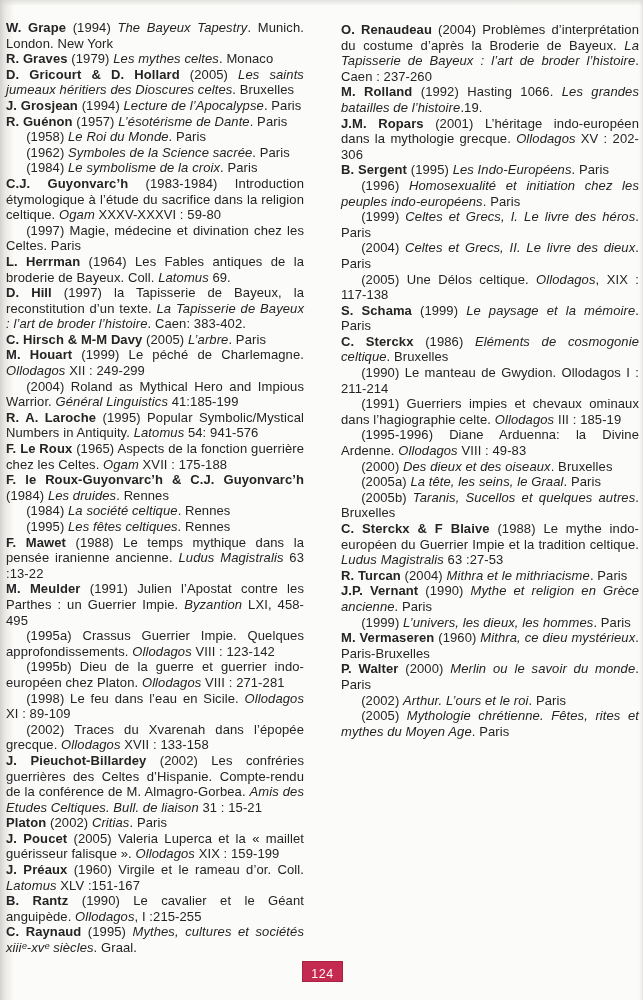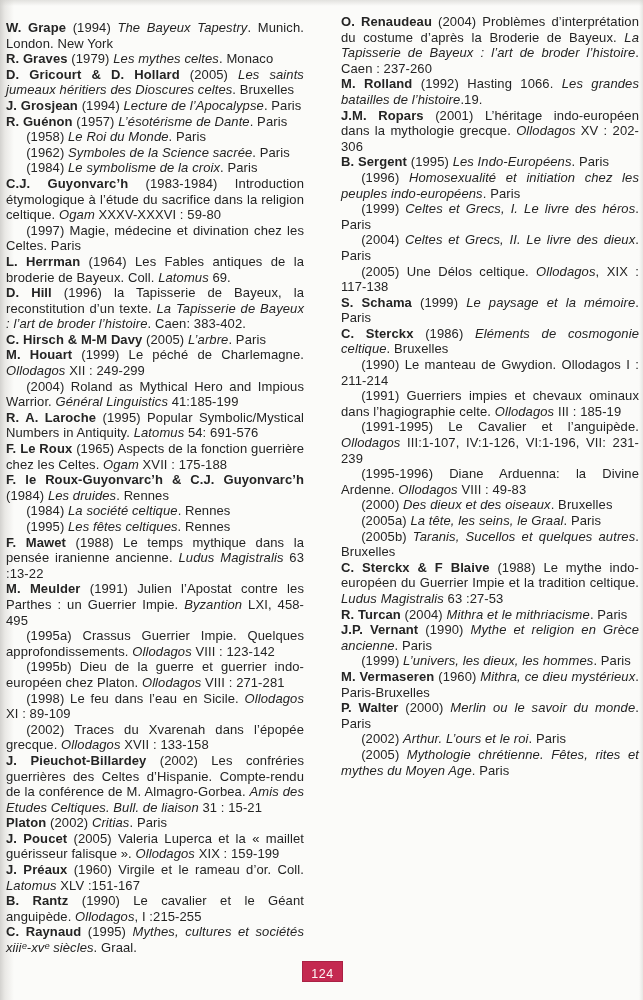--- a/index.html
+++ b/index.html
@@ -40,21 +40,21 @@
   .column {
     position: absolute;
     top: 20px;
     width: 298px;
     font-size: 13px;
     line-height: 15.6px;
     text-align: justify;
     letter-spacing: 0.1px;
   }
   .column.left  { left: 6px; }
-  .column.right { left: 341px; top: 14px; }
+  .column.right { left: 341px; top: 22px; }
   .entry {
     margin: 0;
     padding: 0;
   }
   .entry.indent {
     text-indent: 1.55em;
   }
   .run-b { font-weight: bold; }
   .run-i { font-style: italic; }
   .run-r { }
@@ -90,25 +90,25 @@
     <p class="entry"><span class="run-b">R. Graves</span><span class="run-r"> (1979) </span><span class="run-i">Les mythes celtes</span><span class="run-r">. Monaco</span></p>
     <p class="entry"><span class="run-b">D. Gricourt &amp; D. Hollard</span><span class="run-r"> (2005) </span><span class="run-i">Les saints jumeaux héritiers des Dioscures celtes</span><span class="run-r">. Bruxelles</span></p>
     <p class="entry"><span class="run-b">J. Grosjean</span><span class="run-r"> (1994) </span><span class="run-i">Lecture de l’Apocalypse</span><span class="run-r">. Paris</span></p>
     <p class="entry"><span class="run-b">R. Guénon</span><span class="run-r"> (1957) </span><span class="run-i">L’ésotérisme de Dante</span><span class="run-r">. Paris</span></p>
     <p class="entry indent"><span class="run-r">(1958) </span><span class="run-i">Le Roi du Monde</span><span class="run-r">. Paris</span></p>
     <p class="entry indent"><span class="run-r">(1962) </span><span class="run-i">Symboles de la Science sacrée</span><span class="run-r">. Paris</span></p>
     <p class="entry indent"><span class="run-r">(1984) </span><span class="run-i">Le symbolisme de la croix</span><span class="run-r">. Paris</span></p>
     <p class="entry"><span class="run-b">C.J. Guyonvarc’h</span><span class="run-r"> (1983-1984) Introduction étymologique à l’étude du sacrifice dans la religion celtique. </span><span class="run-i">Ogam</span><span class="run-r"> XXXV-XXXVI : 59-80</span></p>
     <p class="entry indent"><span class="run-r">(1997) Magie, médecine et divination chez les Celtes. Paris</span></p>
     <p class="entry"><span class="run-b">L. Herrman</span><span class="run-r"> (1964) Les Fables antiques de la broderie de Bayeux. Coll. </span><span class="run-i">Latomus</span><span class="run-r"> 69.</span></p>
-    <p class="entry"><span class="run-b">D. Hill</span><span class="run-r"> (1996) la Tapisserie de Bayeux, la reconstitution d’un texte. </span><span class="run-i">La Tapisserie de Bayeux : l’art de broder l’histoire</span><span class="run-r">. Caen: 383-402.</span></p>
+    <p class="entry"><span class="run-b">D. Hill</span><span class="run-r"> (1997) la Tapisserie de Bayeux, la reconstitution d’un texte. </span><span class="run-i">La Tapisserie de Bayeux : l’art de broder l’histoire</span><span class="run-r">. Caen: 383-402.</span></p>
     <p class="entry"><span class="run-b">C. Hirsch &amp; M-M Davy</span><span class="run-r"> (2005) </span><span class="run-i">L’arbre</span><span class="run-r">. Paris</span></p>
     <p class="entry"><span class="run-b">M. Houart</span><span class="run-r"> (1999) Le péché de Charlemagne. </span><span class="run-i">Ollodagos</span><span class="run-r"> XII : 249-299</span></p>
     <p class="entry indent"><span class="run-r">(2004) Roland as Mythical Hero and Impious Warrior. </span><span class="run-i">Général Linguistics</span><span class="run-r"> 41:185-199</span></p>
-    <p class="entry"><span class="run-b">R. A. Laroche</span><span class="run-r"> (1995) Popular Symbolic/Mystical Numbers in Antiquity. </span><span class="run-i">Latomus</span><span class="run-r"> 54: 691-576</span></p>
+    <p class="entry"><span class="run-b">R. A. Laroche</span><span class="run-r"> (1995) Popular Symbolic/Mystical Numbers in Antiquity. </span><span class="run-i">Latomus</span><span class="run-r"> 54: 941-576</span></p>
     <p class="entry"><span class="run-b">F. Le Roux</span><span class="run-r"> (1965) Aspects de la fonction guerrière chez les Celtes. </span><span class="run-i">Ogam</span><span class="run-r"> XVII : 175-188</span></p>
     <p class="entry"><span class="run-b">F. le Roux-Guyonvarc’h &amp; C.J. Guyonvarc’h</span><span class="run-r"> (1984) </span><span class="run-i">Les druides</span><span class="run-r">. Rennes</span></p>
     <p class="entry indent"><span class="run-r">(1984) </span><span class="run-i">La société celtique</span><span class="run-r">. Rennes</span></p>
     <p class="entry indent"><span class="run-r">(1995) </span><span class="run-i">Les fêtes celtiques</span><span class="run-r">. Rennes</span></p>
     <p class="entry"><span class="run-b">F. Mawet</span><span class="run-r"> (1988) Le temps mythique dans la pensée iranienne ancienne. </span><span class="run-i">Ludus Magistralis</span><span class="run-r"> 63 :13-22</span></p>
     <p class="entry"><span class="run-b">M. Meulder</span><span class="run-r"> (1991) Julien l’Apostat contre les Parthes : un Guerrier Impie. </span><span class="run-i">Byzantion</span><span class="run-r"> LXI, 458-495</span></p>
     <p class="entry indent"><span class="run-r">(1995a) Crassus Guerrier Impie. Quelques approfondissements. </span><span class="run-i">Ollodagos</span><span class="run-r"> VIII : 123-142</span></p>
     <p class="entry indent"><span class="run-r">(1995b) Dieu de la guerre et guerrier indo-européen chez Platon. </span><span class="run-i">Ollodagos</span><span class="run-r"> VIII : 271-281</span></p>
     <p class="entry indent"><span class="run-r">(1998) Le feu dans l’eau en Sicile. </span><span class="run-i">Ollodagos</span><span class="run-r"> XI : 89-109</span></p>
     <p class="entry indent"><span class="run-r">(2002) Traces du Xvarenah dans l’épopée grecque. </span><span class="run-i">Ollodagos</span><span class="run-r"> XVII : 133-158</span></p>
@@ -126,21 +126,20 @@
     <p class="entry"><span class="run-b">J.M. Ropars</span><span class="run-r"> (2001) L’héritage indo-européen dans la mythologie grecque. </span><span class="run-i">Ollodagos</span><span class="run-r"> XV : 202-306</span></p>
     <p class="entry"><span class="run-b">B. Sergent</span><span class="run-r"> (1995) </span><span class="run-i">Les Indo-Européens</span><span class="run-r">. Paris</span></p>
     <p class="entry indent"><span class="run-r">(1996) </span><span class="run-i">Homosexualité et initiation chez les peuples indo-européens</span><span class="run-r">. Paris</span></p>
     <p class="entry indent"><span class="run-r">(1999) </span><span class="run-i">Celtes et Grecs, I. Le livre des héros</span><span class="run-r">. Paris</span></p>
     <p class="entry indent"><span class="run-r">(2004) </span><span class="run-i">Celtes et Grecs, II. Le livre des dieux</span><span class="run-r">. Paris</span></p>
     <p class="entry indent"><span class="run-r">(2005) Une Délos celtique. </span><span class="run-i">Ollodagos</span><span class="run-r">, XIX : 117-138</span></p>
     <p class="entry"><span class="run-b">S. Schama</span><span class="run-r"> (1999) </span><span class="run-i">Le paysage et la mémoire</span><span class="run-r">. Paris</span></p>
     <p class="entry"><span class="run-b">C. Sterckx</span><span class="run-r"> (1986) </span><span class="run-i">Eléments de cosmogonie celtique</span><span class="run-r">. Bruxelles</span></p>
     <p class="entry indent"><span class="run-r">(1990) Le manteau de Gwydion. Ollodagos I : 211-214</span></p>
     <p class="entry indent"><span class="run-r">(1991) Guerriers impies et chevaux ominaux dans l’hagiographie celte. </span><span class="run-i">Ollodagos</span><span class="run-r"> III : 185-19</span></p>
-    <p class="entry indent"><span class="run-r">(1991-1995) Le Cavalier et l’anguipède. </span><span class="run-i">Ollodagos</span><span class="run-r"> III:1-107, IV:1-126, VI:1-196, VII: 231- 239</span></p>
     <p class="entry indent"><span class="run-r">(1995-1996) Diane Arduenna: la Divine Ardenne. </span><span class="run-i">Ollodagos</span><span class="run-r"> VIII : 49-83</span></p>
     <p class="entry indent"><span class="run-r">(2000) </span><span class="run-i">Des dieux et des oiseaux</span><span class="run-r">. Bruxelles</span></p>
     <p class="entry indent"><span class="run-r">(2005a) </span><span class="run-i">La tête, les seins, le Graal</span><span class="run-r">. Paris</span></p>
     <p class="entry indent"><span class="run-r">(2005b) </span><span class="run-i">Taranis, Sucellos et quelques autres</span><span class="run-r">. Bruxelles</span></p>
     <p class="entry"><span class="run-b">C. Sterckx &amp; F Blaive</span><span class="run-r"> (1988) Le mythe indo-européen du Guerrier Impie et la tradition celtique. </span><span class="run-i">Ludus Magistralis</span><span class="run-r"> 63 :27-53</span></p>
     <p class="entry"><span class="run-b">R. Turcan</span><span class="run-r"> (2004) </span><span class="run-i">Mithra et le mithriacisme</span><span class="run-r">. Paris</span></p>
     <p class="entry"><span class="run-b">J.P. Vernant</span><span class="run-r"> (1990) </span><span class="run-i">Mythe et religion en Grèce ancienne</span><span class="run-r">. Paris</span></p>
     <p class="entry indent"><span class="run-r">(1999) </span><span class="run-i">L’univers, les dieux, les hommes</span><span class="run-r">. Paris</span></p>
     <p class="entry"><span class="run-b">M. Vermaseren</span><span class="run-r"> (1960) </span><span class="run-i">Mithra, ce dieu mystérieux</span><span class="run-r">. Paris-Bruxelles</span></p>
     <p class="entry"><span class="run-b">P. Walter</span><span class="run-r"> (2000) </span><span class="run-i">Merlin ou le savoir du monde</span><span class="run-r">. Paris</span></p>

